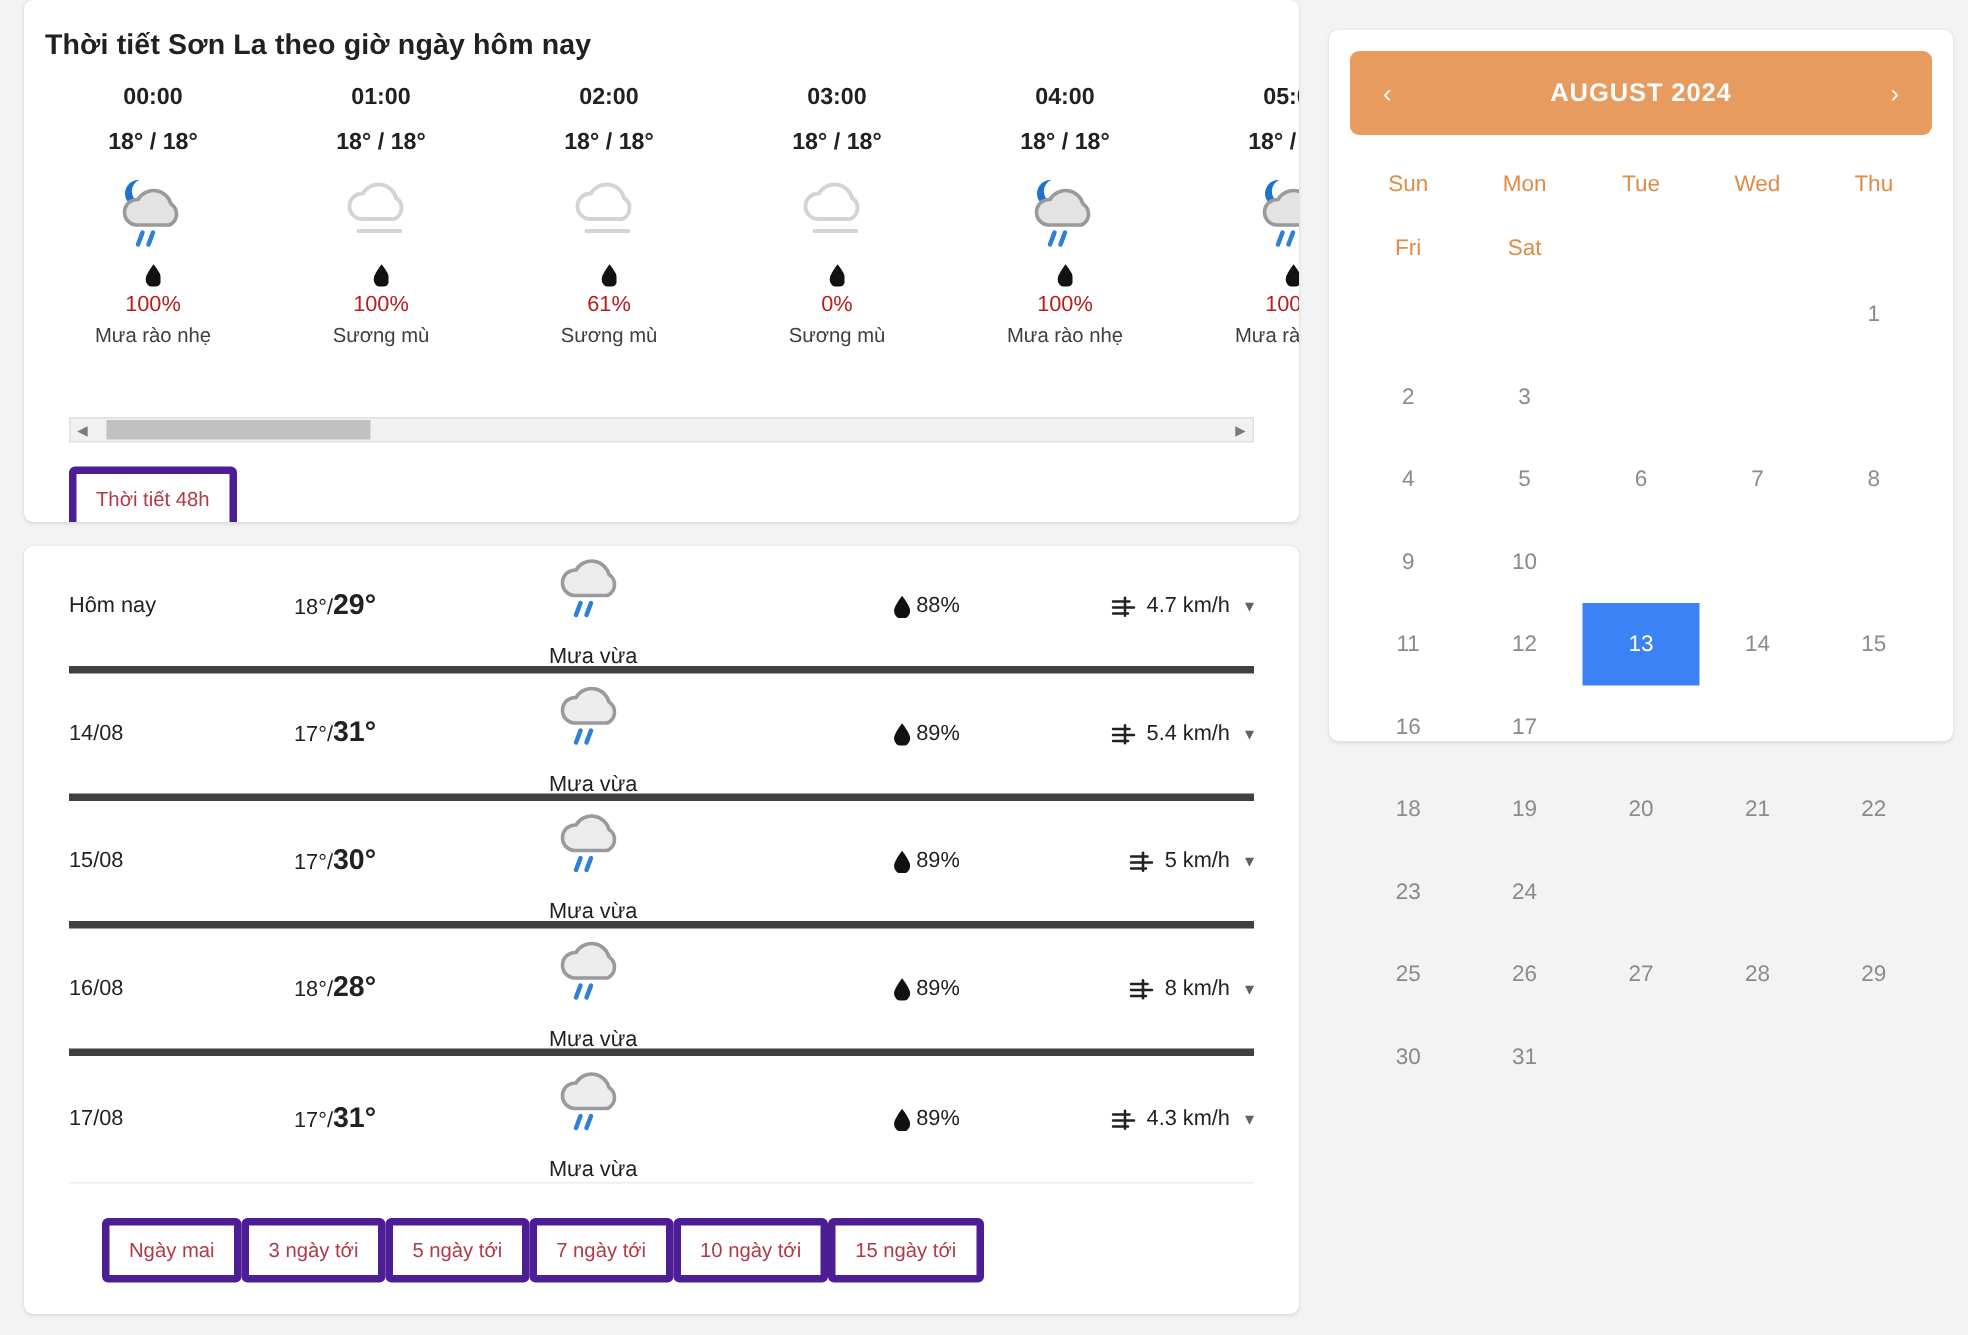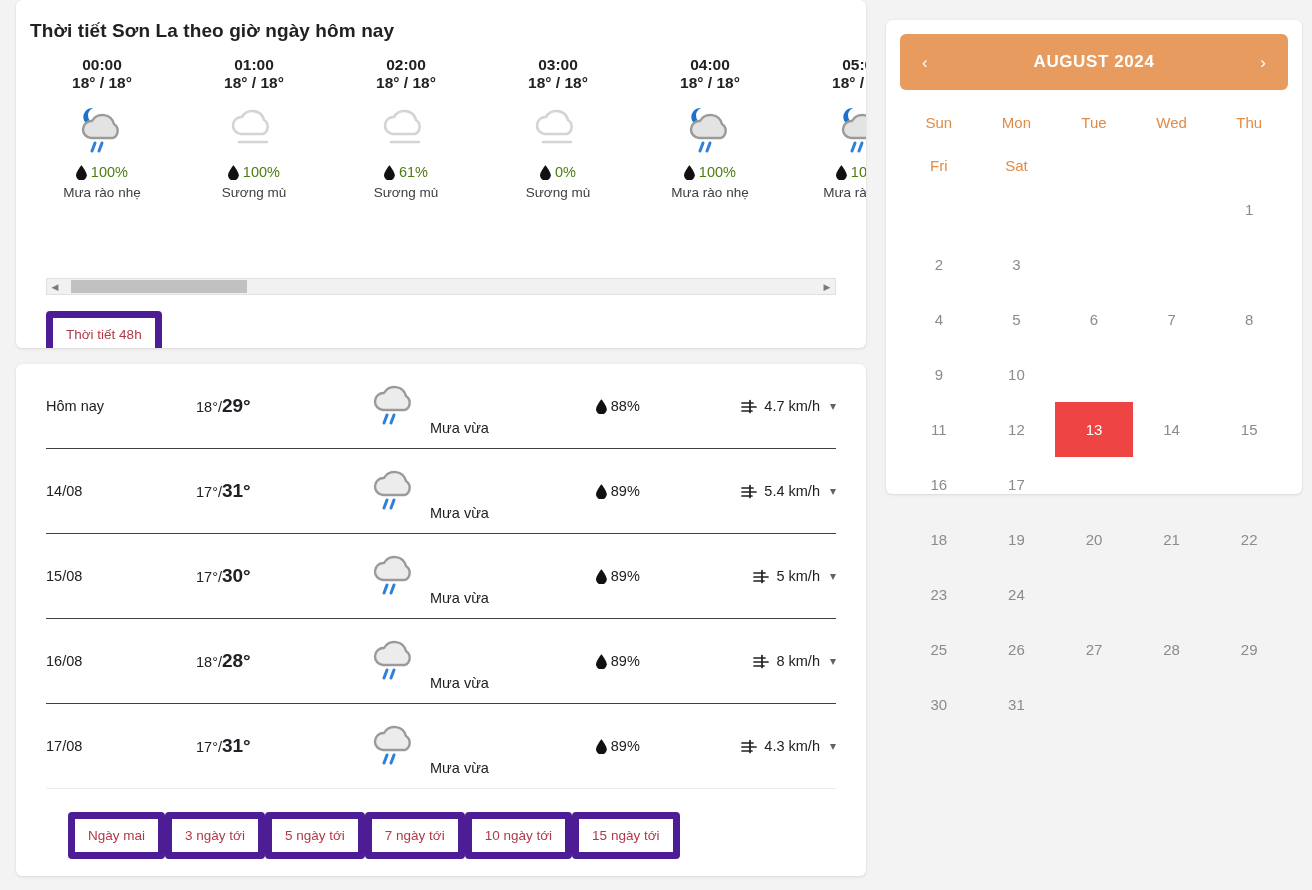--- a/index.html
+++ b/index.html
@@ -29,57 +29,57 @@
   .hourly-strip {
     position: relative; margin-top: 14px; height: 178px;
     overflow: hidden;
   }
   .hourly-track { display: flex; padding-left: 10px; }
   .hour-item {
     width: 152px; flex: 0 0 152px; text-align: right;
     display: flex; flex-direction: column; align-items: center;
   }
   .hour-time { font-size: 15.5px; font-weight: bold; color: #202124; }
-  .hour-temp { font-size: 15.5px; font-weight: bold; color: #202124; }
+  .hour-temp { font-size: 15.5px; font-weight: bold; color: #202124; margin-top: 12px; }
   .hour-icon { height: 62px; margin-top: 6px; display: flex; align-items: center; justify-content: center; }
-  .hour-pop { font-size: 14.5px; color: #4d7c0f; margin-top: 4px; display: flex; align-items: center; gap: 4px; }
+  .hour-pop { font-size: 14.5px; color: #b91c1c; margin-top: 4px; display: flex; align-items: center; gap: 4px; flex-direction: column; }
   .hour-desc { font-size: 13.5px; color: #3c4043; margin-top: 5px; }
 
   
   .hscroll {
     position: absolute; left: 30px; right: 30px; top: 278px;
     height: 17px; background: #f1f1f1; border: 1px solid #e0e0e0;
     display: flex; align-items: center;
   }
   .hscroll .arrow { width: 16px; text-align: center; font-size: 9px; color: #7a7a7a; }
   .hscroll .track { flex: 1; height: 15px; position: relative; }
   .hscroll .thumb {
     position: absolute; left: 8px; top: 1px; width: 176px; height: 13px;
     background: #c1c1c1;
   }
 
   .btn-outline {
-    display: inline-block; border: 7px solid #4c1d95; color: #b03a48;
+    display: inline-block; border: 5px solid #4c1d95; color: #b03a48;
     background: #fff; border-radius: 4px; font-size: 13.5px;
     padding: 9px 13px; cursor: pointer; font-family: "Liberation Sans", sans-serif;
   }
   .btn-48 { position: absolute; left: 30px; top: 311px; }
 
   
   .daily-card { padding: 0 30px; height: 512px; }
   .day-row {
     display: flex; align-items: center; height: 85px;
-    border-bottom: 1px solid #404040; position: relative;
+    border-bottom: 5px solid #404040; position: relative;
   }
   .day-row:last-of-type { border-bottom: 1px solid #ececec; }
   .d-name { width: 150px; font-size: 14.5px; color: #202124; }
   .d-temp { width: 170px; text-align: left; color: #202124; }
   .d-temp .lo { font-size: 14.5px; }
   .d-temp .hi { font-size: 19px; font-weight: bold; }
-  .d-cond { width: 230px; display: flex; align-items: flex-end; gap: 6px; }
+  .d-cond { width: 230px; display: flex; align-items: flex-start; gap: 6px; flex-direction: column; }
   .d-cond-text { font-size: 14.5px; color: #202124; }
   .d-hum { width: 145px; display: flex; align-items: center; gap: 4px; font-size: 14.5px; color: #202124; }
   .d-wind { flex: 1; display: flex; align-items: center; justify-content: flex-end; gap: 6px; font-size: 14.5px; color: #202124; }
   .chev { color: #5f6368; font-size: 12px; margin-left: 4px; }
 
   .range-btns { display: flex; gap: 0; justify-content: flex-start; padding: 23px 22px 0 22px; }
 
   
   .cal-card { margin-top: 20px; padding: 14px; height: 474px; }
   .cal-head {
@@ -90,21 +90,21 @@
   .cal-title { font-size: 17px; font-weight: bold; letter-spacing: .6px; }
   .cal-nav { font-size: 17px; cursor: pointer; line-height: 1; }
   .cal-grid { margin-top: 6px; }
   .cal-week { display: grid; grid-template-columns: repeat(5, 1fr); }
   .cal-dow { text-align: center; color: #e08b46; font-size: 15px; padding: 18px 0 8px; }
   .cal-cell {
     height: 55px; display: flex; align-items: center; justify-content: center;
     font-size: 15px; color: #8b8b8b; cursor: pointer;
   }
   .cal-cell.empty { cursor: default; }
-  .cal-cell.sel { background: #ef4444; color: #fff; }
+  .cal-cell.sel { background: #3b82f6; color: #fff; }
 </style>
 </head>
 <body>
 
 <div class="page">
 
   <div class="left-col">
 
     <div class="card hourly-card">
       <div class="hourly-title">Thời tiết Sơn La theo giờ ngày hôm nay</div>

